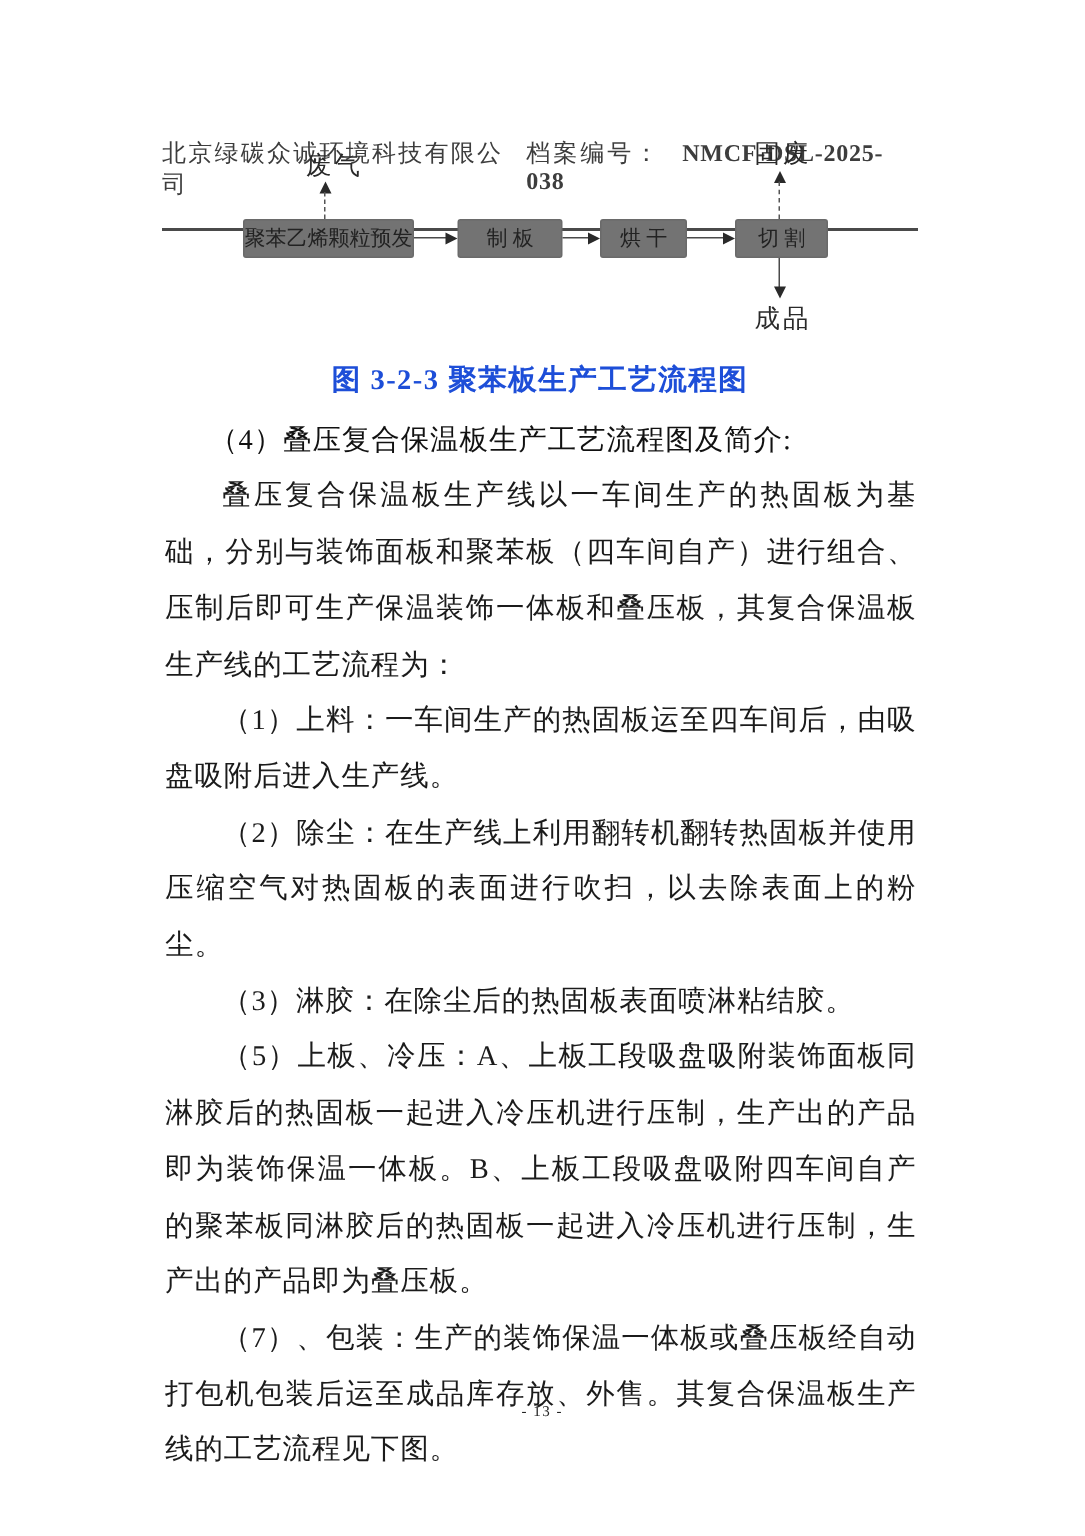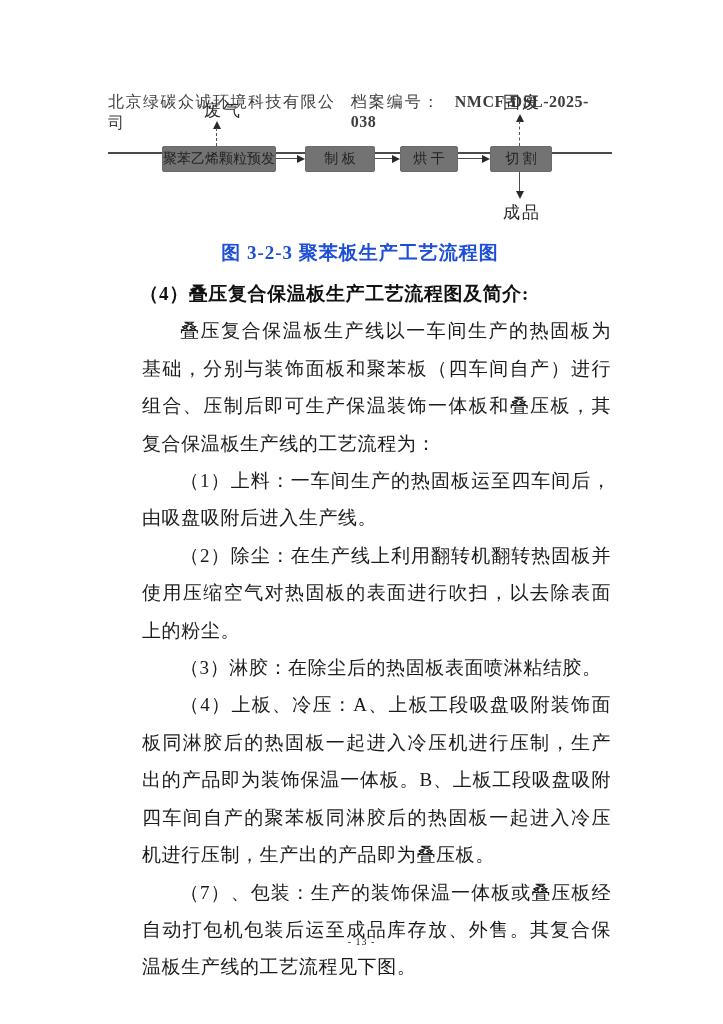--- a/index.html
+++ b/index.html
@@ -63,22 +63,22 @@
   .caption {
     position: absolute; left: 110px; top: 240px; width: 500px;
     text-align: center; font-weight: bold; font-size: 19px;
     letter-spacing: 1px; color: #1d4ed8;
   }
   .textbody {
     position: absolute; left: 110px; top: 275px; width: 501px;
     font-size: 19px; line-height: 37.4px; color: #1b1b1b;
     text-align: justify; letter-spacing: 0.6px;
   }
-  .heading { font-weight: bold; text-indent: 1.55em; color: #111; }
-  .textbody p { text-indent: 2em; margin-left: 32px; }
+  .heading { font-weight: normal; text-indent: 1.55em; color: #111; }
+  .textbody p { text-indent: 2em; }
 
   
   .footer {
     position: absolute; left: 0; top: 936px; width: 723px;
     text-align: center; font-size: 10px; color: #222; letter-spacing: 1px;
   }
 </style>
 </head>
 <body>
 
@@ -132,19 +132,19 @@
   </div>
 
   <div class="caption">图 3-2-3 聚苯板生产工艺流程图</div>
 
   <div class="textbody">
     <div class="heading">（4）叠压复合保温板生产工艺流程图及简介:</div>
     <p>叠压复合保温板生产线以一车间生产的热固板为基础，分别与装饰面板和聚苯板（四车间自产）进行组合、压制后即可生产保温装饰一体板和叠压板，其复合保温板生产线的工艺流程为：</p>
     <p>（1）上料：一车间生产的热固板运至四车间后，由吸盘吸附后进入生产线。</p>
     <p>（2）除尘：在生产线上利用翻转机翻转热固板并使用压缩空气对热固板的表面进行吹扫，以去除表面上的粉尘。</p>
     <p>（3）淋胶：在除尘后的热固板表面喷淋粘结胶。</p>
-    <p>（4）上板、冷压：A、上板工段吸盘吸附装饰面板同淋胶后的热固板一起进入冷压机进行压制，生产出的产品即为装饰保温一体板。B、上板工段吸盘吸附四车间自产的聚苯板同淋胶后的热固板一起进入冷压机进行压制，生产出的产品即为叠压板。</p>
+    <p>（5）上板、冷压：A、上板工段吸盘吸附装饰面板同淋胶后的热固板一起进入冷压机进行压制，生产出的产品即为装饰保温一体板。B、上板工段吸盘吸附四车间自产的聚苯板同淋胶后的热固板一起进入冷压机进行压制，生产出的产品即为叠压板。</p>
     <p>（7）、包装：生产的装饰保温一体板或叠压板经自动打包机包装后运至成品库存放、外售。其复合保温板生产线的工艺流程见下图。</p>
   </div>
 
   <div class="footer">- 13 -</div>
 
 </div>
 
 </body></html>

